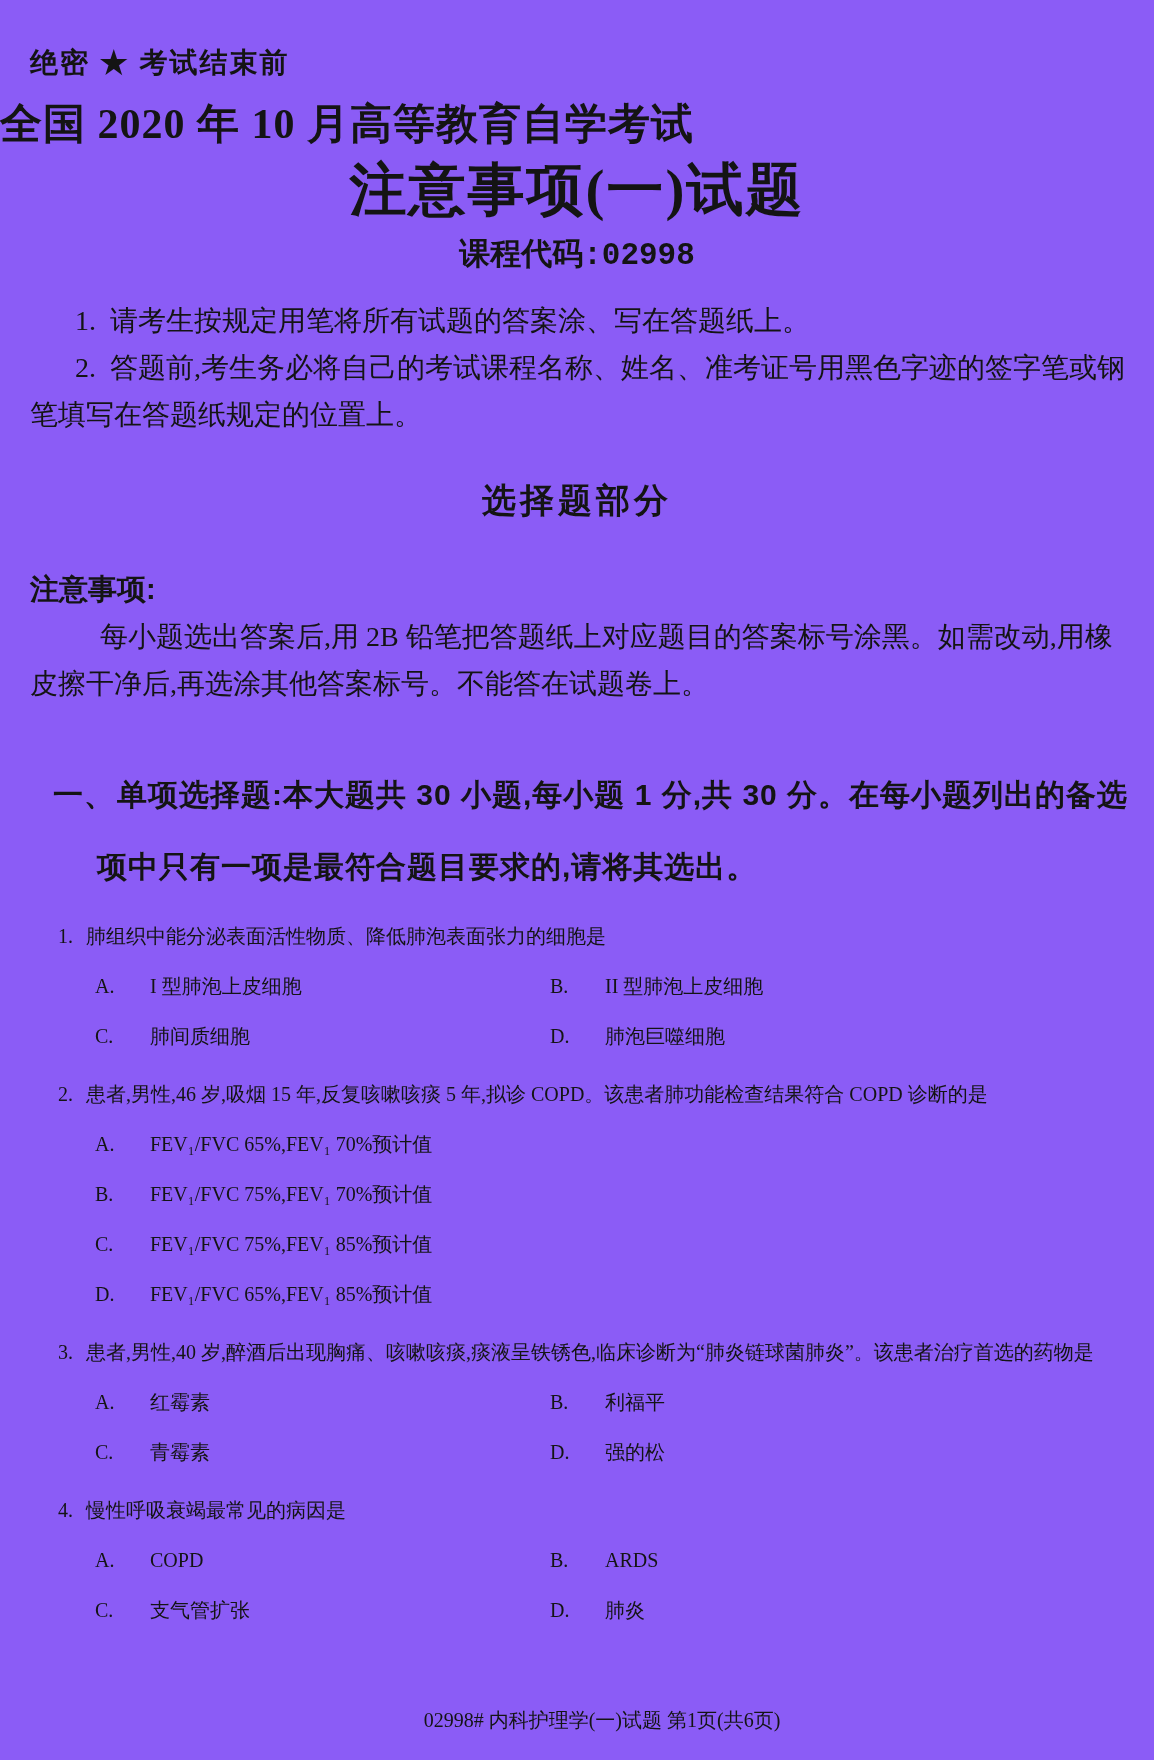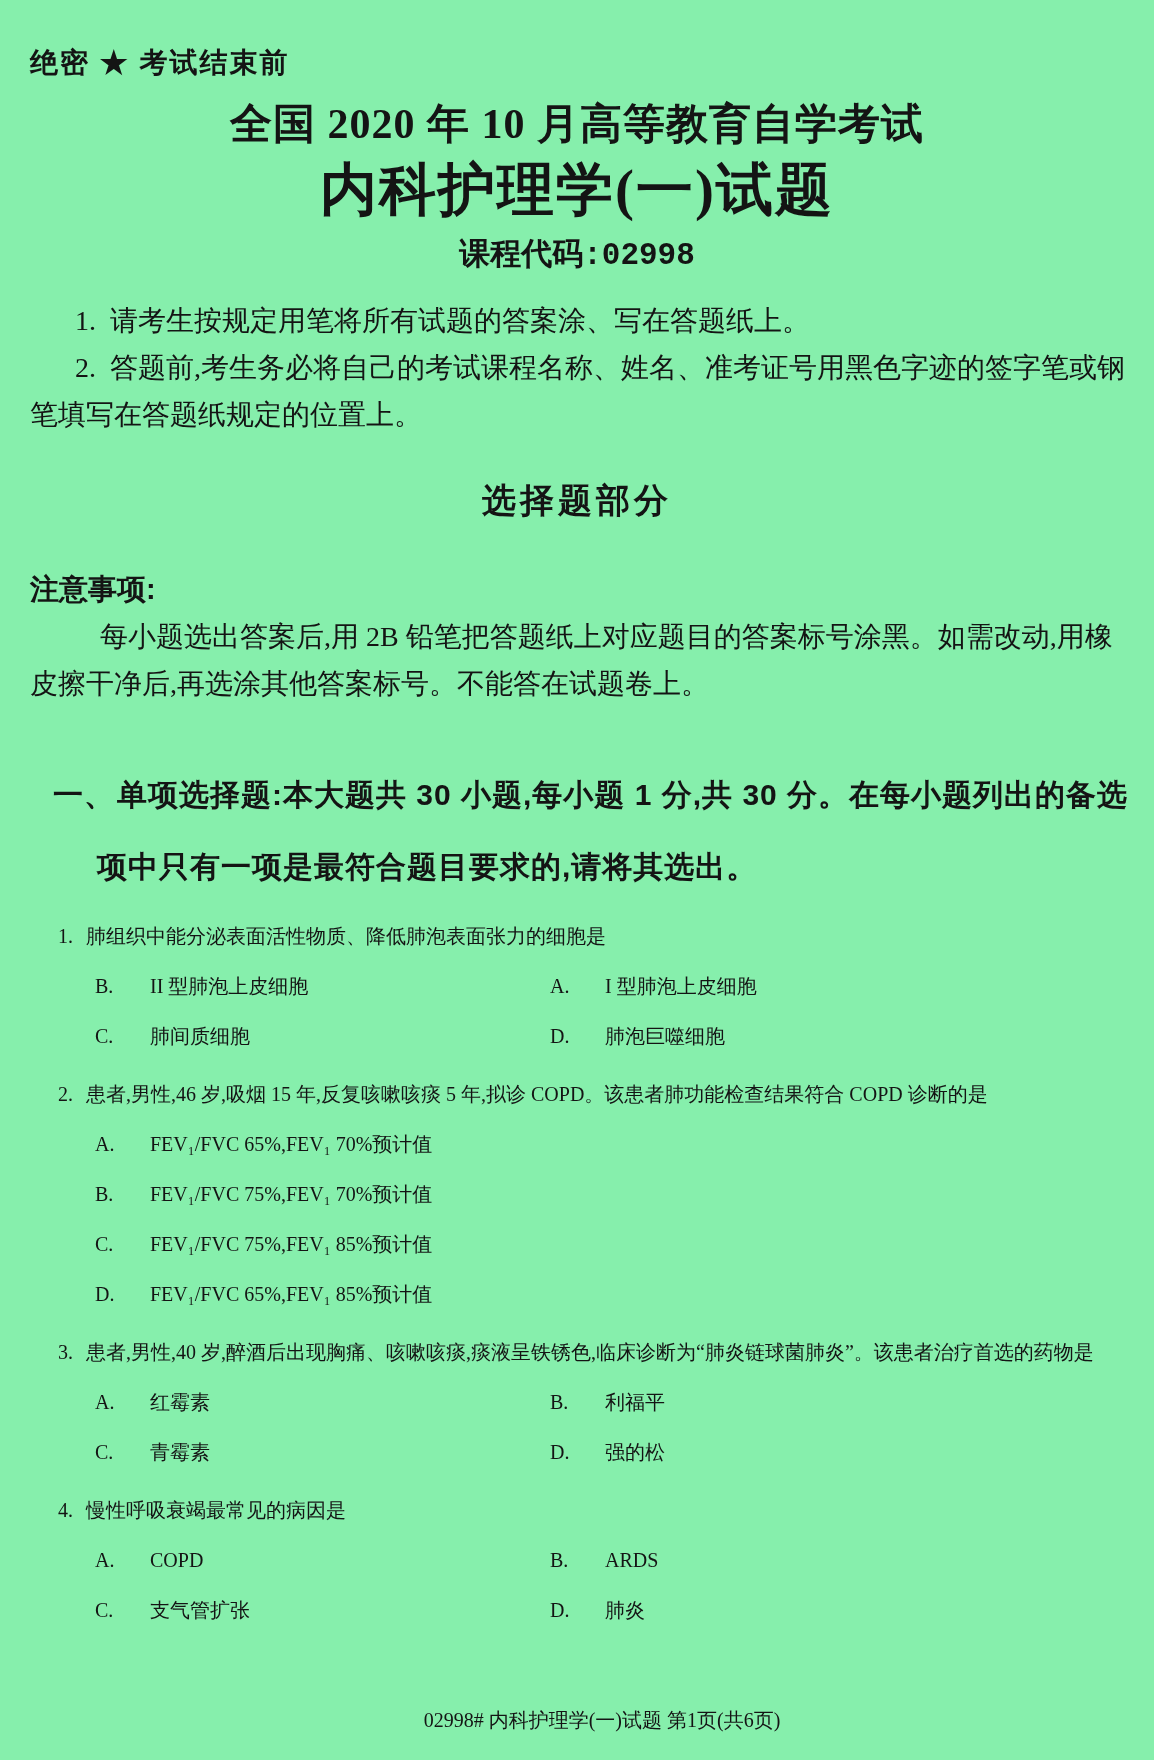--- a/index.html
+++ b/index.html
@@ -5,34 +5,33 @@
   html, body { margin: 0; padding: 0; }
   body {
     background: #ffffff;
     font-family: "Liberation Serif", serif;
   }
   .page {
     position: relative;
     width: 1154px;
     height: 1760px;
     margin: 0 auto;
-    background: #86efac;
+    background: #8b5cf6;
     color: #141414;
     overflow: hidden;
   }
   .hei { font-family: "Liberation Sans", sans-serif; font-weight: 700; }
 
   .classification {
     margin: 44px 0 0 30px;
     font-size: 28px;
     letter-spacing: 2px;
   }
   .title1 {
     margin-top: 14px;
-    text-align: center;
     font-size: 42px;
     font-weight: 700;
     letter-spacing: 1px;
   }
   .title2 {
     margin-top: 0;
     text-align: center;
     font-size: 57px;
     font-weight: 800;
     letter-spacing: 2px;
@@ -107,21 +106,21 @@
 </style>
 </head>
 <body>
 
 <div class="page">
 
   <div class="classification hei">绝密 ★ 考试结束前</div>
 
   <div class="title1">全国 2020 年 10 月高等教育自学考试</div>
 
-  <div class="title2">内科护理学(一)试题</div>
+  <div class="title2">注意事项(一)试题</div>
 
   <div class="course-code">课程代码:02998</div>
 
   <div class="instructions">
     <p>1.  请考生按规定用笔将所有试题的答案涂、写在答题纸上。</p>
     <p>2.  答题前,考生务必将自己的考试课程名称、姓名、准考证号用黑色字迹的签字笔或钢笔填写在答题纸规定的位置上。</p>
   </div>
 
   <div class="section-heading hei">选择题部分</div>
 
@@ -129,22 +128,22 @@
 
   <p class="notes-body">每小题选出答案后,用 2B 铅笔把答题纸上对应题目的答案标号涂黑。如需改动,用橡皮擦干净后,再选涂其他答案标号。不能答在试题卷上。</p>
 
   <p class="part-heading hei"><span class="part-num">一、</span><span>单项选择题:本大题共 30 小题,每小题 1 分,共 30 分。在每小题列出的备选项中只有一项是最符合题目要求的,请将其选出。</span></p>
 
   <div class="questions">
 
     <div class="question">
       <p class="q-stem"><span class="q-num">1.</span><span>肺组织中能分泌表面活性物质、降低肺泡表面张力的细胞是</span></p>
       <div class="options cols-2">
+        <div class="option"><span class="opt-label">A.</span><span>I 型肺泡上皮细胞</span></div>
         <div class="option"><span class="opt-label">B.</span><span>II 型肺泡上皮细胞</span></div>
-        <div class="option"><span class="opt-label">A.</span><span>I 型肺泡上皮细胞</span></div>
         <div class="option"><span class="opt-label">C.</span><span>肺间质细胞</span></div>
         <div class="option"><span class="opt-label">D.</span><span>肺泡巨噬细胞</span></div>
       </div>
     </div>
 
     <div class="question">
       <p class="q-stem"><span class="q-num">2.</span><span>患者,男性,46 岁,吸烟 15 年,反复咳嗽咳痰 5 年,拟诊 COPD。该患者肺功能检查结果符合 COPD 诊断的是</span></p>
       <div class="options cols-1">
         <div class="option"><span class="opt-label">A.</span><span>FEV₁/FVC 65%,FEV₁ 70%预计值</span></div>
         <div class="option"><span class="opt-label">B.</span><span>FEV₁/FVC 75%,FEV₁ 70%预计值</span></div>

